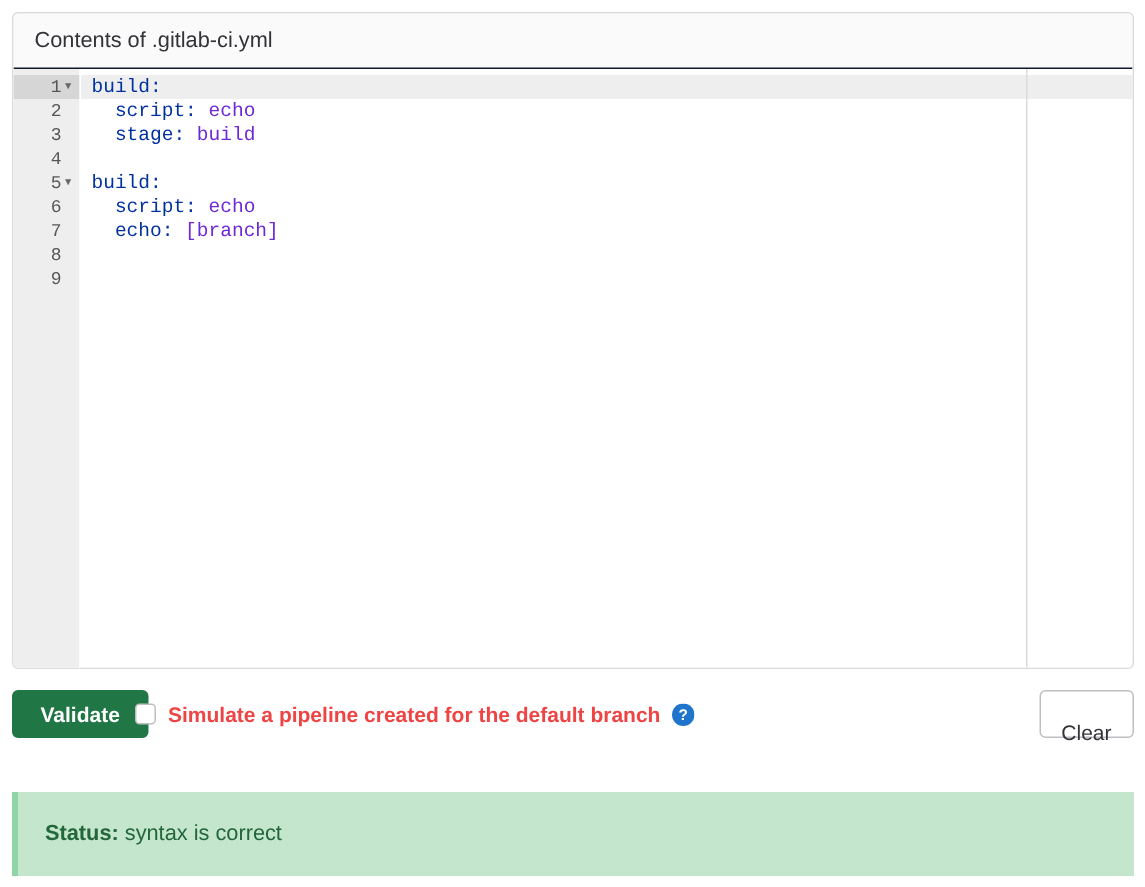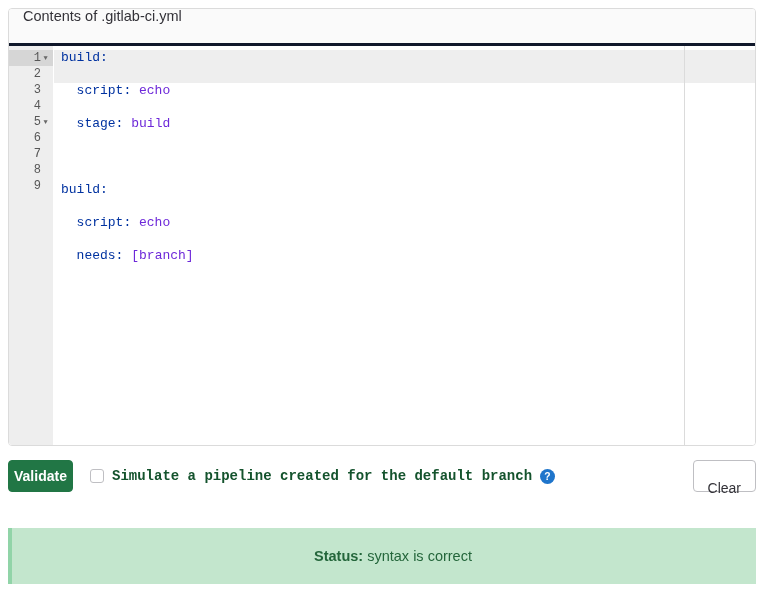--- a/index.html
+++ b/index.html
@@ -29,22 +29,23 @@
     height: 438px;
     border: 1px solid #dbdbdb;
     border-radius: 4px;
     background: #ffffff;
     overflow: hidden;
   }
 
   .editor-header {
     height: 37px;
     background: #fafafa;
-    border-bottom: 3px solid #0f172a;
-    display: flex;
+    border-bottom: 1px solid #0f172a;
+    display: flex;
+    align-items: center;
     padding: 0 0 0 14px;
   }
   .editor-header-title {
     font-size: 14.5px;
     color: #333238;
     line-height: 1;
   }
 
   .editor-body {
     position: relative;
@@ -85,21 +86,21 @@
   }
   .fold.empty { visibility: hidden; }
 
   .code-area {
     position: relative;
     flex: 1 1 auto;
     padding-top: 4px;
     border-left: 1px solid #ffffff;
   }
   .code-line {
-    height: 33px;
+    height: 16px;
     line-height: 16px;
     padding-left: 7px;
     white-space: pre;
     color: #303030;
   }
   .code-line.active { background: #eeeeee; }
   .tok-key { color: #0032a0; }
   .tok-plain { color: #6d28d9; }
 
   .editor-vline {
@@ -128,21 +129,21 @@
     top: 460px;
     width: 748px;
     height: 33px;
   }
 
   .btn-validate {
     position: absolute;
     left: 0;
     top: 0;
     height: 32px;
-    padding: 0 5px;
+    padding: 0 18px;
     background: #217645;
     color: #ffffff;
     border: 1px solid #217645;
     border-radius: 4px;
     font-family: "Liberation Sans", sans-serif;
     font-size: 14px;
     font-weight: bold;
     cursor: pointer;
     line-height: 30px;
   }
@@ -161,24 +162,23 @@
     height: 14px;
     border: 1px solid #bfbfc3;
     border-radius: 3px;
     background: #ffffff;
     flex: 0 0 14px;
     cursor: pointer;
   }
   .simulate-label {
     font-size: 14px;
     font-weight: bold;
-    color: #14532d;
+    color: #ef4444;
     cursor: pointer;
     white-space: nowrap;
-    font-family: Liberation Mono, monospace;
   }
   .help-icon {
     width: 15px;
     height: 15px;
     flex: 0 0 15px;
     cursor: pointer;
     display: block;
   }
 
   .btn-clear {
@@ -202,21 +202,20 @@
     position: absolute;
     left: 8px;
     top: 528px;
     width: 748px;
     height: 56px;
     background: #c3e6cd;
     border-left: 4px solid #91d4a8;
     display: flex;
     align-items: center;
     padding-left: 18px;
-    justify-content: center;
   }
   .status-text {
     font-size: 14.5px;
     color: #24663b;
   }
   .status-text b { font-weight: bold; }
 </style>
 </head>
 <body>
 
@@ -242,21 +241,21 @@
         </div>
       <div class="code-area">
         <div class="active-row-ext"></div>
         <div id="code-lines">
             <div class="code-line active"><span class="tok-key">build:</span></div>
             <div class="code-line"><span class="tok-key">  script:</span><span class="tok-plain"> echo</span></div>
             <div class="code-line"><span class="tok-key">  stage:</span><span class="tok-plain"> build</span></div>
             <div class="code-line"><span class="tok-plain"></span>​</div>
             <div class="code-line"><span class="tok-key">build:</span></div>
             <div class="code-line"><span class="tok-key">  script:</span><span class="tok-plain"> echo</span></div>
-            <div class="code-line"><span class="tok-key">  needs:</span><span class="tok-plain"> [branch]</span></div>
+            <div class="code-line"><span class="tok-key">  echo:</span><span class="tok-plain"> [branch]</span></div>
             <div class="code-line"><span class="tok-plain"></span>​</div>
           </div>
         <div class="editor-vline"></div>
       </div>
     </div>
   </div>
 
   <div class="controls">
 
     <button class="btn-validate">Validate</button>

